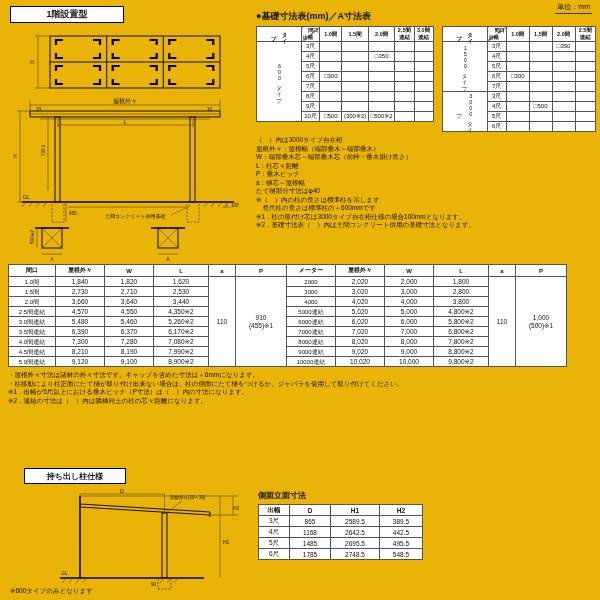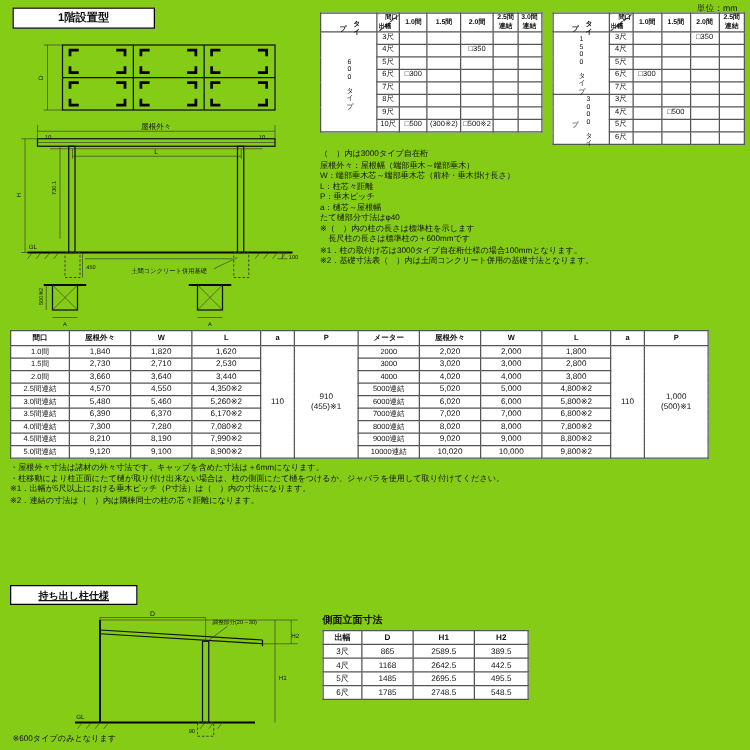--- a/index.html
+++ b/index.html
@@ -1,24 +1,24 @@
 <!DOCTYPE html>
 <html><head>
 <meta charset="utf-8">
 <style>
   html,body{margin:0;padding:0;background:#e8e8e8;}
   body{font-family:"Liberation Sans","DejaVu Sans",sans-serif;color:#111;}
-  .sheet{position:relative;width:600px;height:600px;background:#84cc16;overflow:hidden;}
+  .sheet{position:relative;width:600px;height:600px;background:#eab308;overflow:hidden;}
 
   .unit{position:absolute;top:2px;right:8px;font-size:7px;border-bottom:1px solid #333;padding:0 2px 1px 2px;}
 
   .titlebox{position:absolute;border:1px solid #000;box-shadow:0 0 0 1px #fff inset;
     display:flex;align-items:center;justify-content:center;font-weight:bold;background:#fff;}
   .pos-install{left:10px;top:6px;width:112px;height:15px;font-size:9px;}
-  .pos-cant{left:8px;top:468px;width:100px;height:14px;font-size:8px;text-decoration:underline;}
+  .pos-cant{left:24px;top:468px;width:100px;height:14px;font-size:8px;}
 
   .sec-title{font-size:9px;font-weight:bold;margin:0 0 3px 0;}
   .sec-title.small{font-size:8px;}
 
   
   .foundation{position:absolute;left:256px;top:10px;width:340px;}
   .ftables{display:flex;gap:8px;align-items:flex-start;}
   .dimsec{position:absolute;left:8px;top:264px;width:588px;}
   .sidesec{position:absolute;left:258px;top:490px;width:220px;}
   .bottom-note{position:absolute;left:10px;bottom:4px;font-size:6.5px;}
@@ -169,20 +169,21 @@
 
     <line class="thick" x1="143" y1="132" x2="177" y2="132"></line>
     <rect class="ln" x="150" y="132" width="20" height="20"></rect>
     <line class="thin" x1="150" y1="132" x2="170" y2="152"></line>
     <line class="thin" x1="150" y1="152" x2="170" y2="132"></line>
     <line class="thin" x1="150" y1="158" x2="170" y2="158"></line>
     <text class="t4" x="160" y="165" text-anchor="middle">A</text>
   </svg>
 
   <div class="foundation">
+    <div class="sec-title">●基礎寸法表(mm)／A寸法表</div>
     <div class="ftables">
       <table class="ftable">
         <thead>
           <tr>
             <th class="vert">タイプ</th>
             <th class="diag">
               <span class="c-top">間口</span>
               <span class="c-bot">出幅</span>
             </th>
             <th>1.0間</th>

